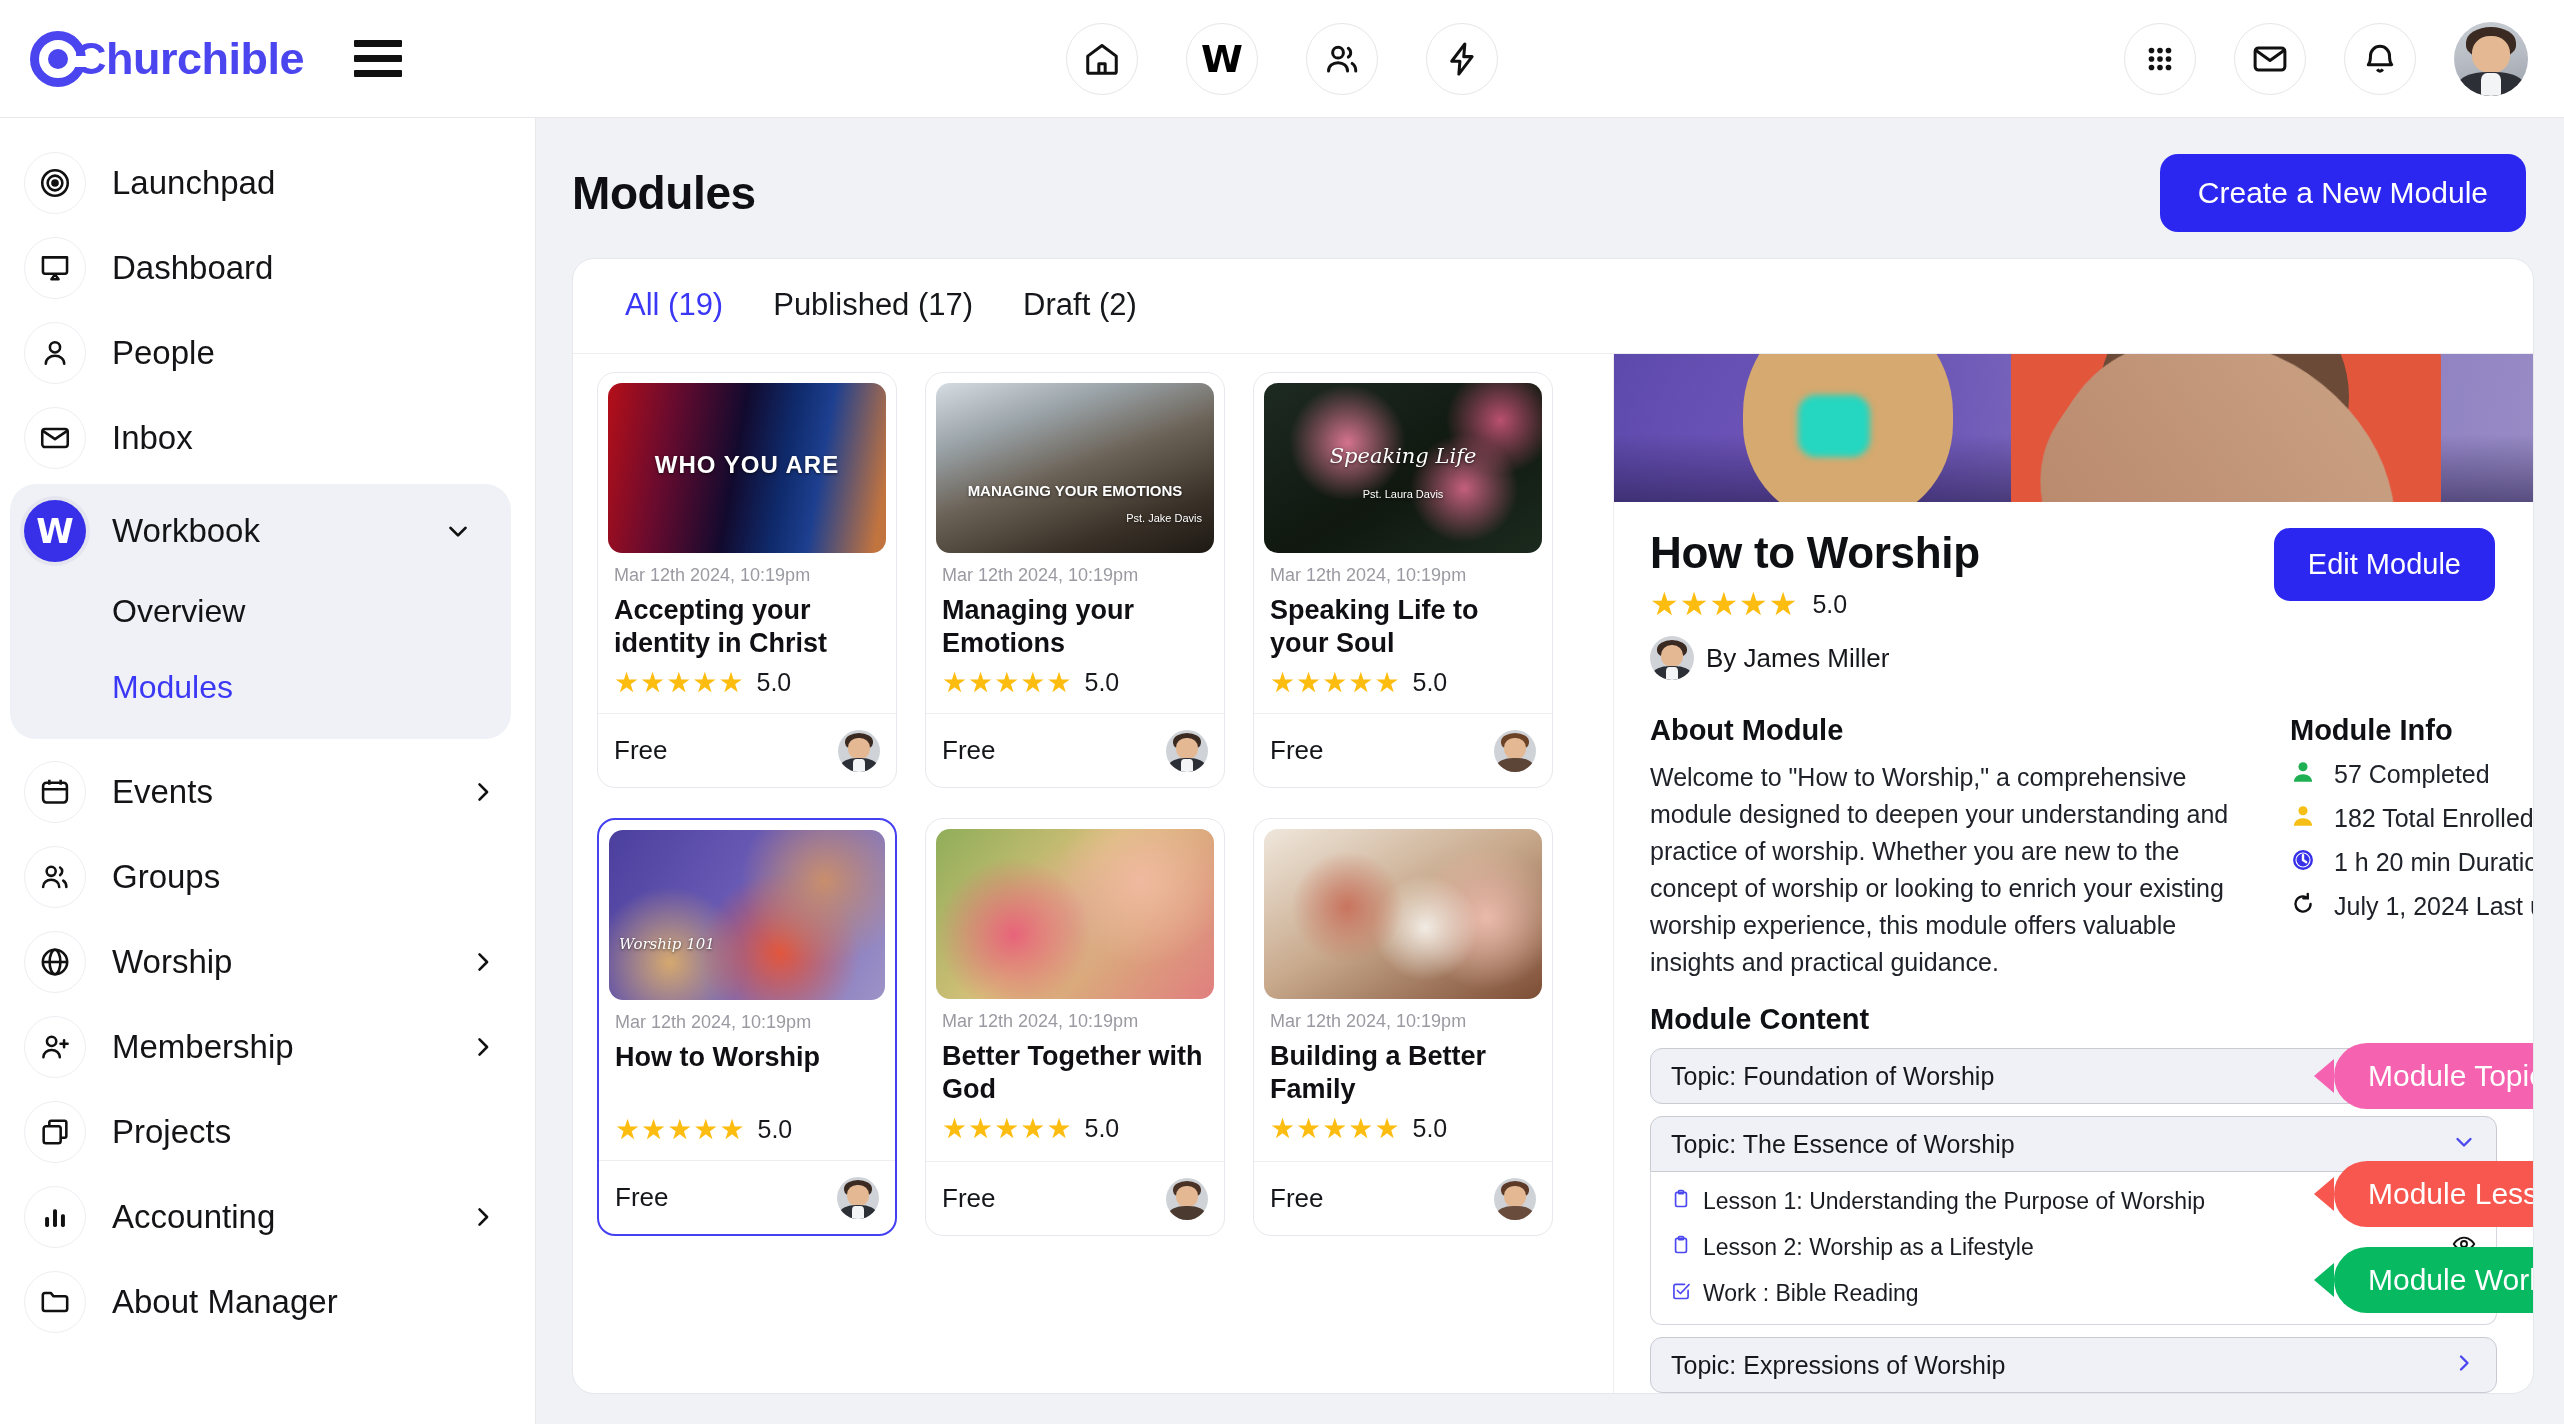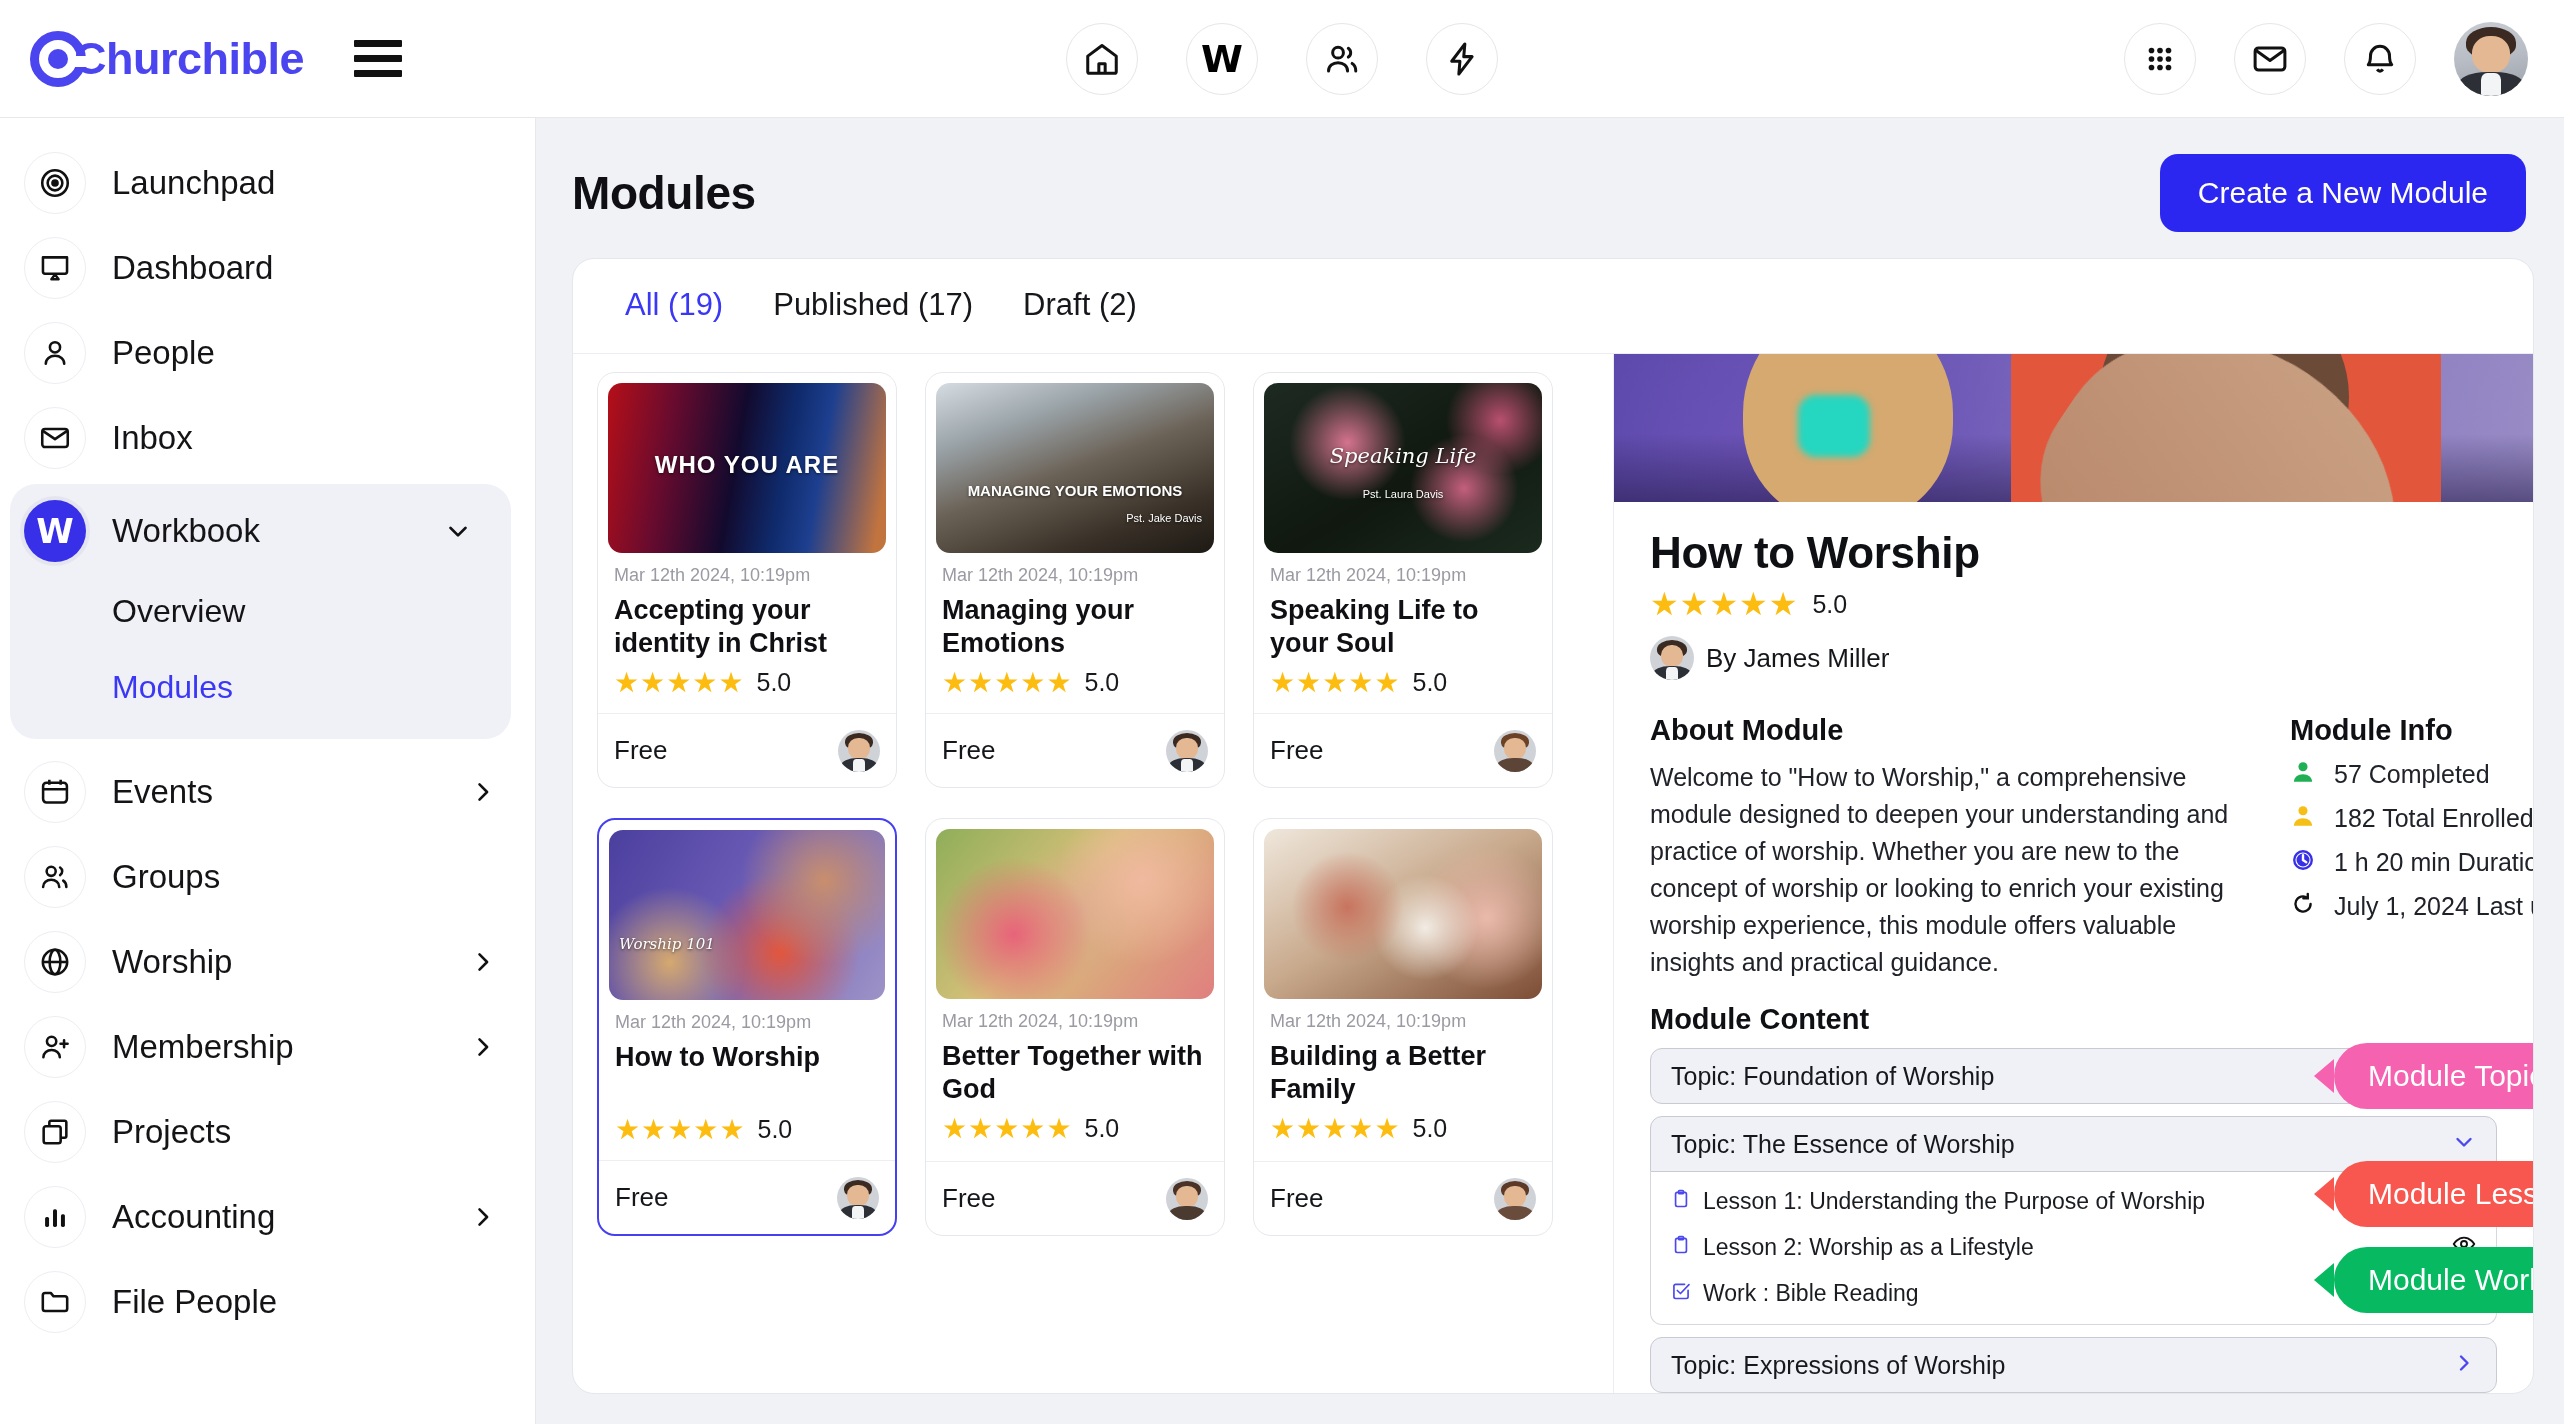--- a/index.html
+++ b/index.html
@@ -428,21 +428,21 @@
             </svg>
         </span>
       </div>
 
       <div class="side-item">
         <span class="side-icon">
           <svg width="34" height="34" viewBox="0 0 24 24" fill="none" stroke="#111" stroke-width="1.8" stroke-linejoin="round">
               <path d="M3.4 7.2A1.6 1.6 0 0 1 5 5.6h4l2 2.4h8a1.6 1.6 0 0 1 1.6 1.6v7.2a1.6 1.6 0 0 1-1.6 1.6H5a1.6 1.6 0 0 1-1.6-1.6z"></path>
             </svg>
         </span>
-        <span class="side-label">File People</span>
+        <span class="side-label">About Manager</span>
       </div>
     </div>
 
     <div class="main">
       <div class="main-head">
         <div class="page-title">Modules</div>
         <button class="primary-btn">Create a New Module</button>
       </div>
 
       <div class="panel">
@@ -618,20 +618,21 @@
             </div>
 
             <div class="detail-head">
               <div>
                 <div class="det-title">How to Worship</div>
                 <div class="det-rating">
                   <span class="stars" style="font-size:32px;">★★★★★</span>
                   <span class="rate-num">5.0</span>
                 </div>
               </div>
+              <button class="edit-btn">Edit Module</button>
             </div>
 
             <div class="author-row">
               <span class="author-av">
                 <span class="face">
                     <span class="hair"></span>
                     <span class="skin"></span>
                     <span class="body"></span>
                     <span class="shirt"></span>
                   </span>

